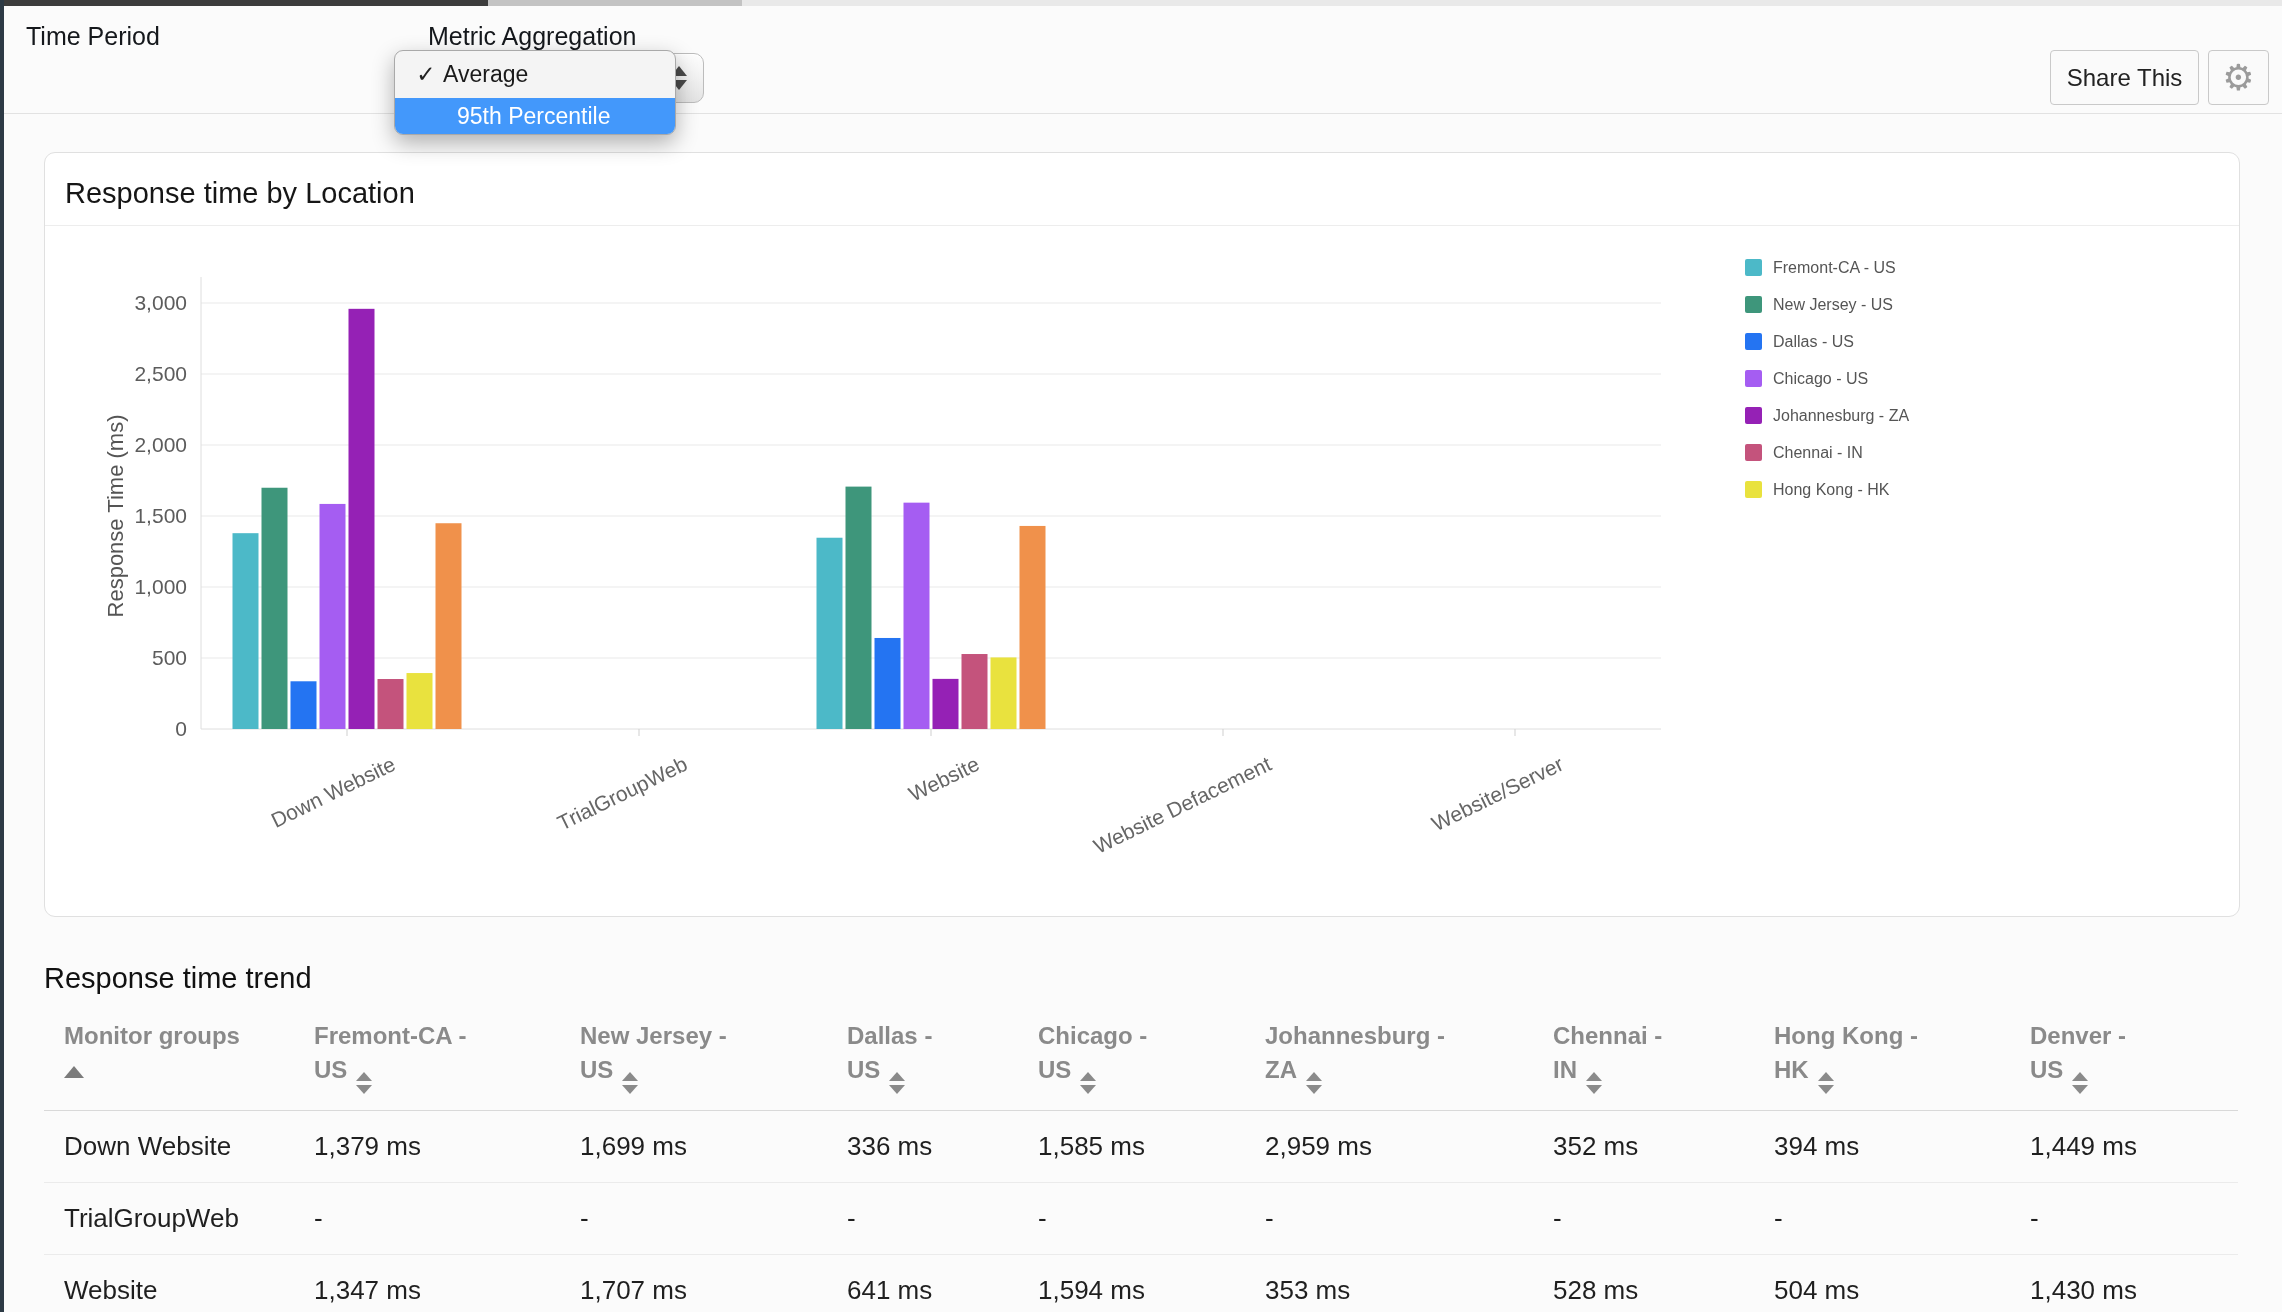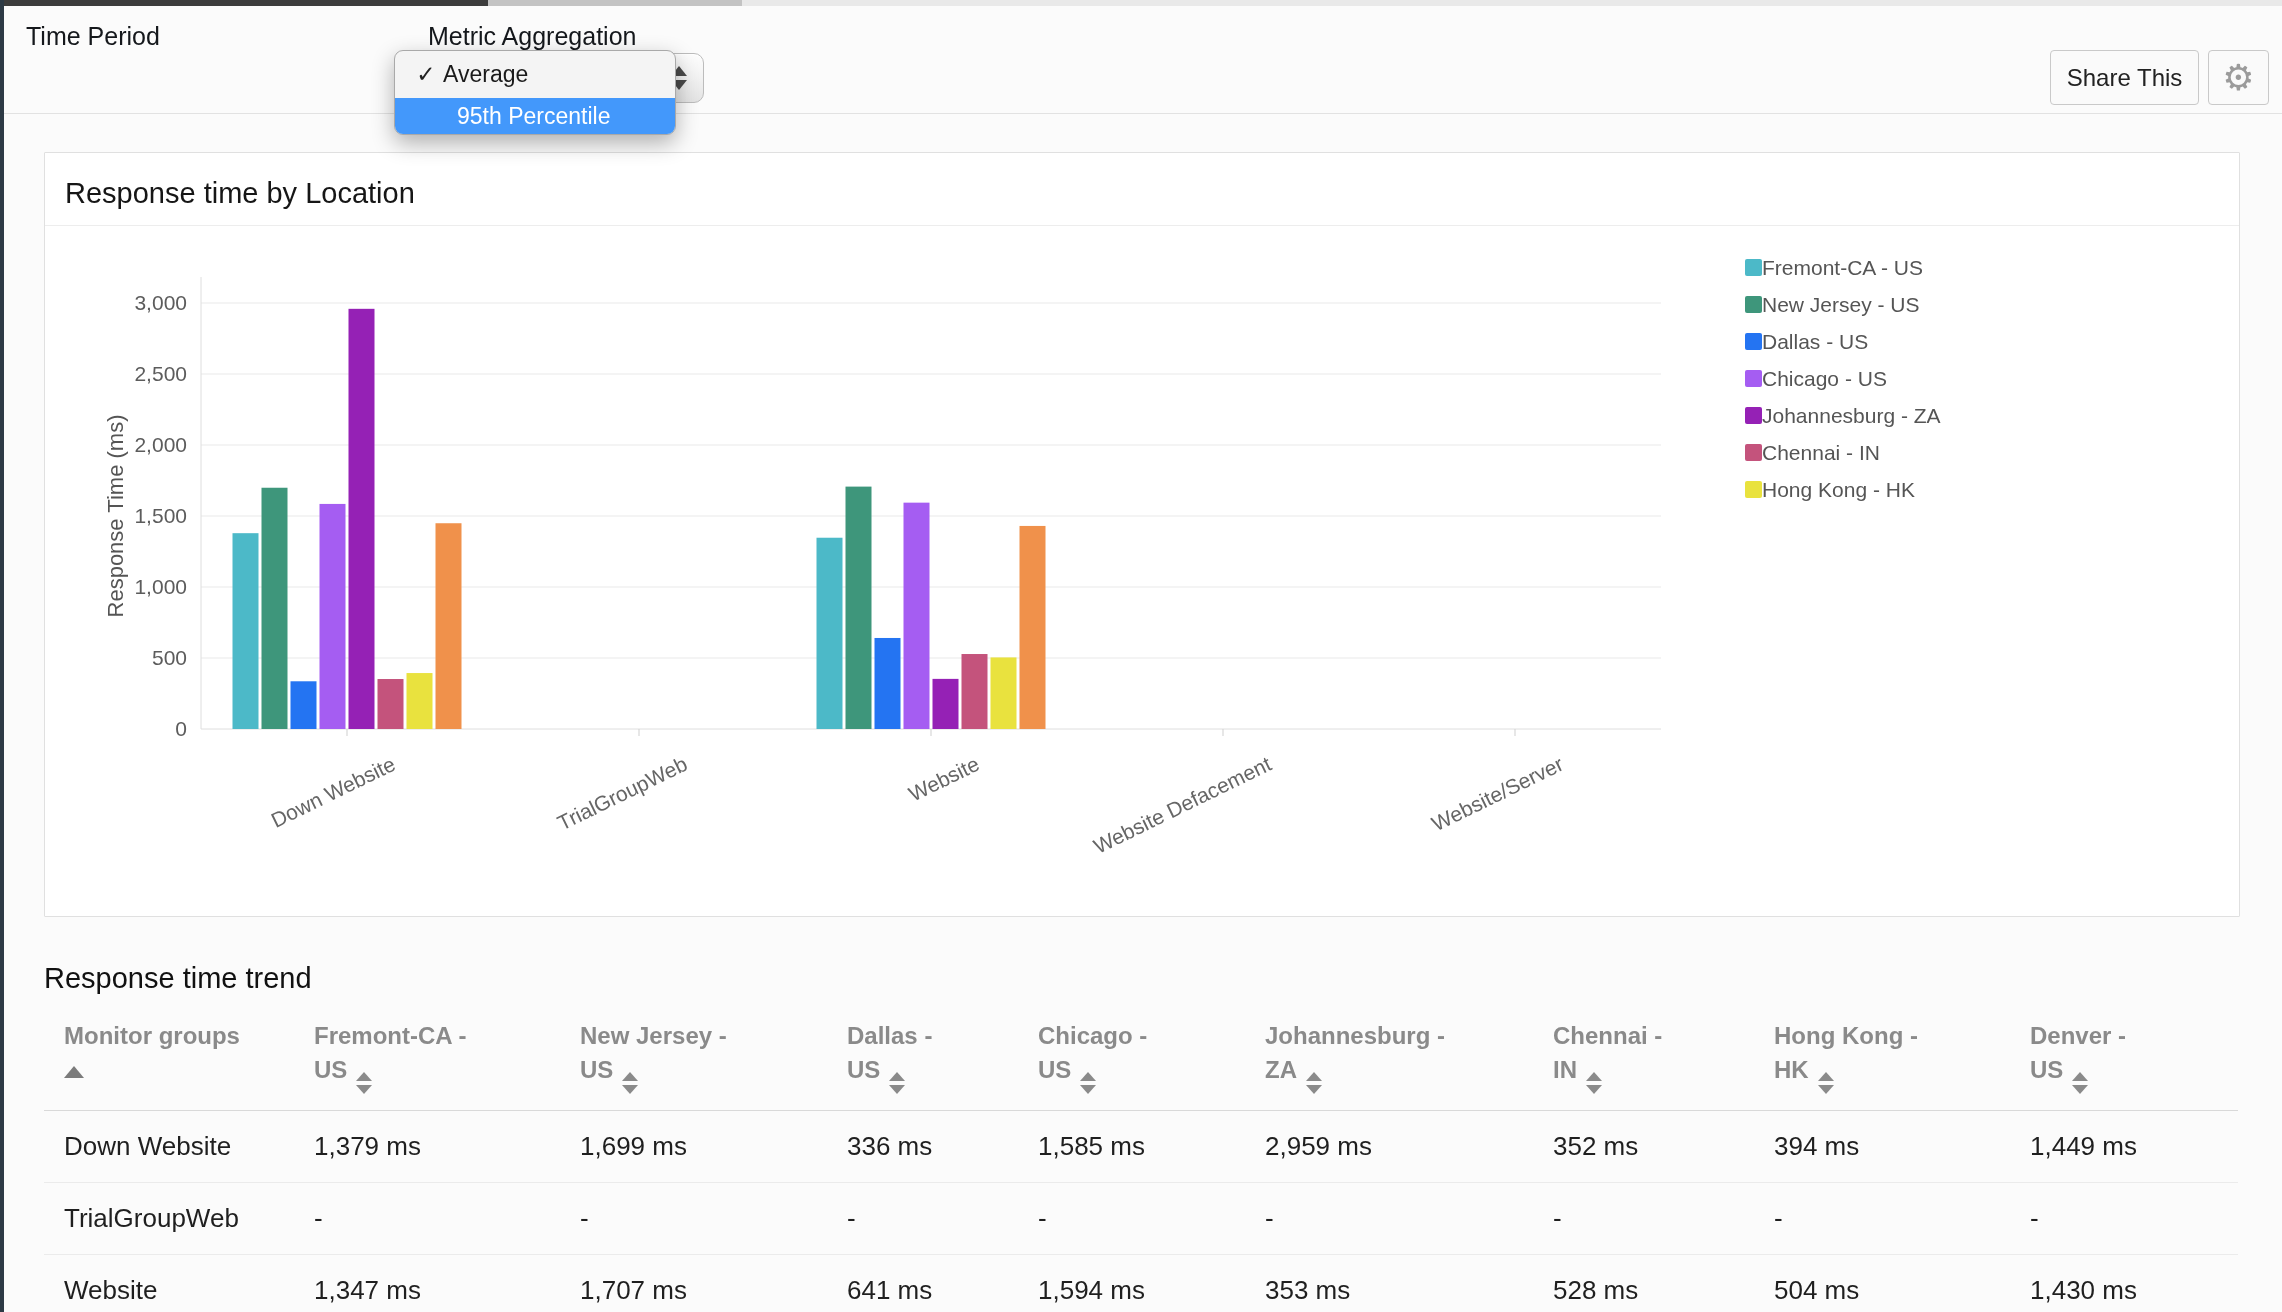--- a/index.html
+++ b/index.html
@@ -53,31 +53,31 @@
     position:absolute;background:#fafafa;border:1px solid #c9c9c9;border-radius:4px;
     display:flex;align-items:center;justify-content:center;cursor:pointer;
   }
   .share-btn{left:2046px;top:44px;width:147px;height:53px;font-size:24px;color:#222;}
   .gear-btn{left:2204px;top:44px;width:59px;height:53px;}
   .gear-glyph{font-size:36px;color:#9b9b9b;line-height:1;}
 
   
   .card{
     position:absolute;left:44px;top:152px;width:2194px;height:763px;
-    background:#fff;border:1px solid #e0e0e0;border-radius:1px;
+    background:#fff;border:1px solid #e0e0e0;border-radius:11px;
   }
   .card-title{position:absolute;left:20px;top:24px;font-size:29px;color:#161616;}
   .card-divider{position:absolute;left:0;right:0;top:72px;border-top:1px solid #ededed;}
 
   .chart-wrap{position:absolute;left:0px;top:88px;width:1700px;height:660px;}
 
   .legend{position:absolute;left:1700px;top:96px;width:420px;}
   .legend-item{display:flex;align-items:center;height:37px;cursor:pointer;}
   .legend-swatch{width:17px;height:17px;border-radius:2px;flex:0 0 auto;}
-  .legend-label{font-size:21px;color:#555;white-space:nowrap;}
+  .legend-label{font-size:16px;color:#555;margin-left:11px;white-space:nowrap;}
 
   
   .table-section{position:absolute;left:44px;top:962px;width:2194px;}
   .table-title{font-size:29px;color:#111;margin:0 0 18px 0;font-weight:500;}
   table{border-collapse:collapse;table-layout:fixed;width:2194px;}
   th{
     text-align:left;vertical-align:top;font-size:24px;font-weight:bold;color:#8a8a8a;
     padding:6px 0 16px 0;line-height:34px;cursor:pointer;
   }
   th.first{padding-left:20px;}

